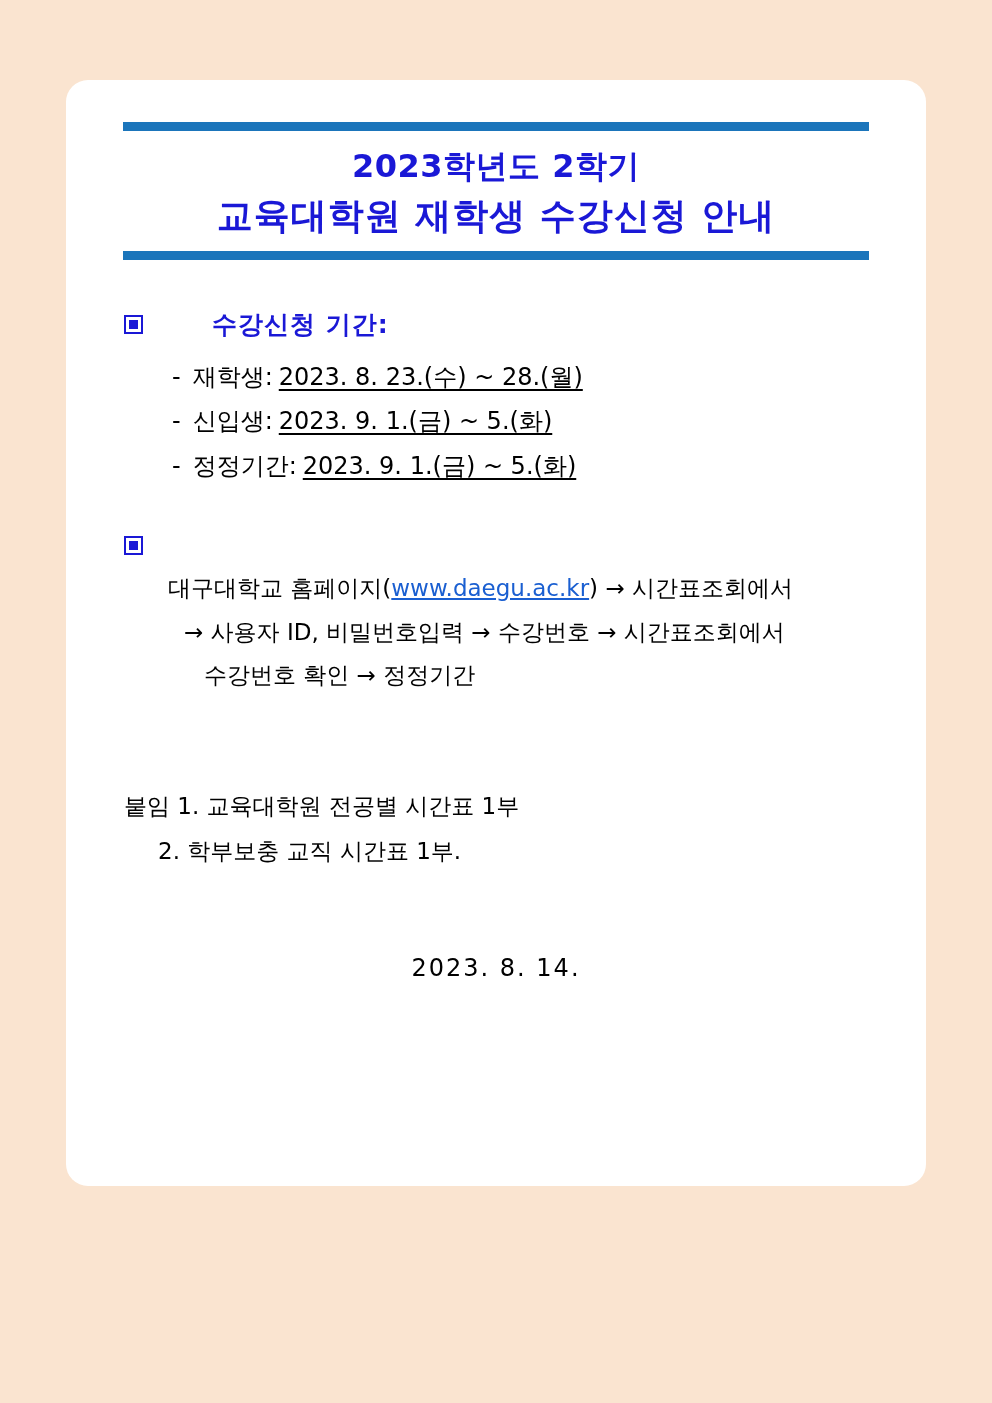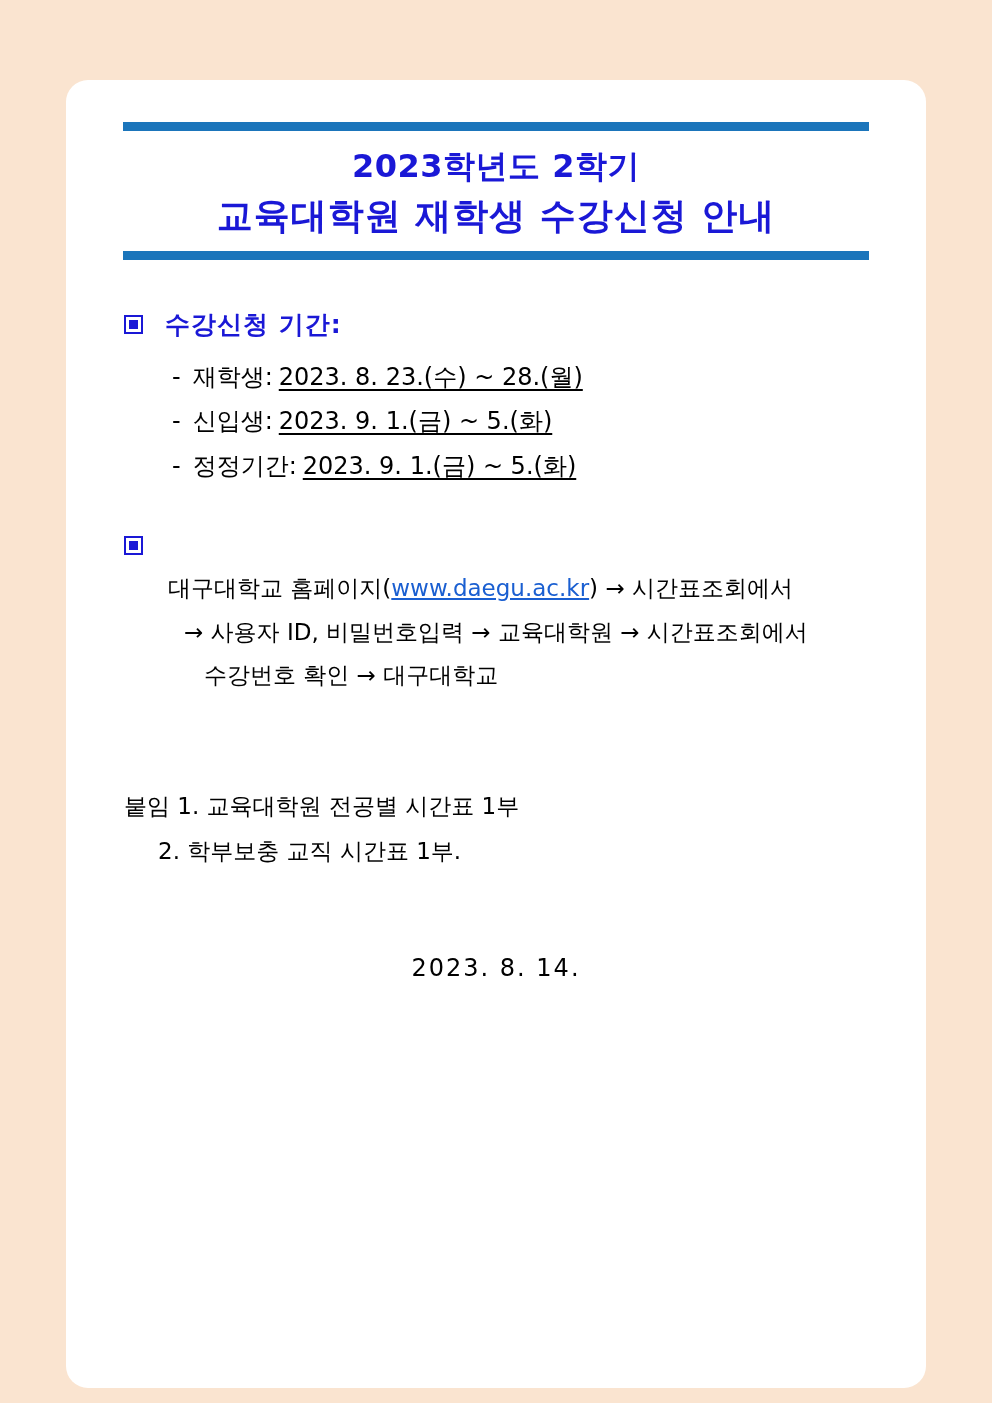--- a/index.html
+++ b/index.html
@@ -11,21 +11,21 @@
     height: 1403px;
     background: #fae4d0;
     font-family: "DejaVu Sans", "Liberation Sans", sans-serif;
     overflow: hidden;
   }
   .page {
     position: absolute;
     left: 66px;
     top: 80px;
     width: 860px;
-    height: 1308px;
+    height: 1106px;
     background: #ffffff;
     border-radius: 22px;
     box-sizing: border-box;
     padding: 0;
   }
 
   
   .title-block {
     margin-top: 42px;
     padding: 0 55px;
@@ -69,20 +69,21 @@
   .section {
     margin-top: 48px;
   }
   .section-head {
     display: flex;
     align-items: center;
     color: #1a18d6;
     font-size: 25px;
     font-weight: bold;
     letter-spacing: 1px;
+    gap: 47px;
   }
   .bullet-sq {
     display: inline-block;
     width: 15px;
     height: 15px;
     border: 2px solid #1a18d6;
     position: relative;
     margin-right: 22px;
     flex: 0 0 auto;
   }
@@ -196,22 +197,22 @@
         </div>
       </div>
     </div>
 
     <div class="section">
       <div class="section-head">
         <span class="bullet-sq"></span>
       </div>
       <div class="method-body">
         <div class="indent1"><span>대구대학교 홈페이지(</span><a class="link" href="#">www.daegu.ac.kr</a><span>) → 시간표조회에서</span></div>
-        <div class="indent2">→ 사용자 ID, 비밀번호입력 → 교육대학원 → 시간표조회에서</div>
-        <div class="indent3">수강번호 확인 → 대구대학교</div>
+        <div class="indent2">→ 사용자 ID, 비밀번호입력 → 수강번호 → 시간표조회에서</div>
+        <div class="indent3">수강번호 확인 → 정정기간</div>
       </div>
     </div>
 
     <div class="attach">
       <div class="line1">붙임 1. 교육대학원 전공별 시간표  1부</div>
       <div class="line2">2. 학부보충 교직 시간표 1부.</div>
     </div>
 
     <div class="date">2023. 8. 14.</div>
 

